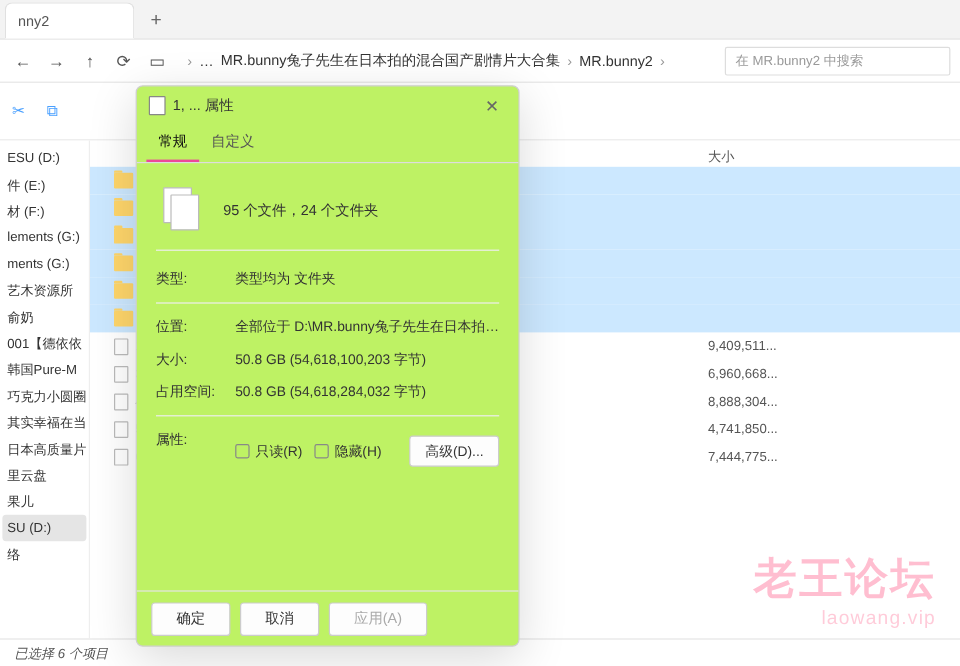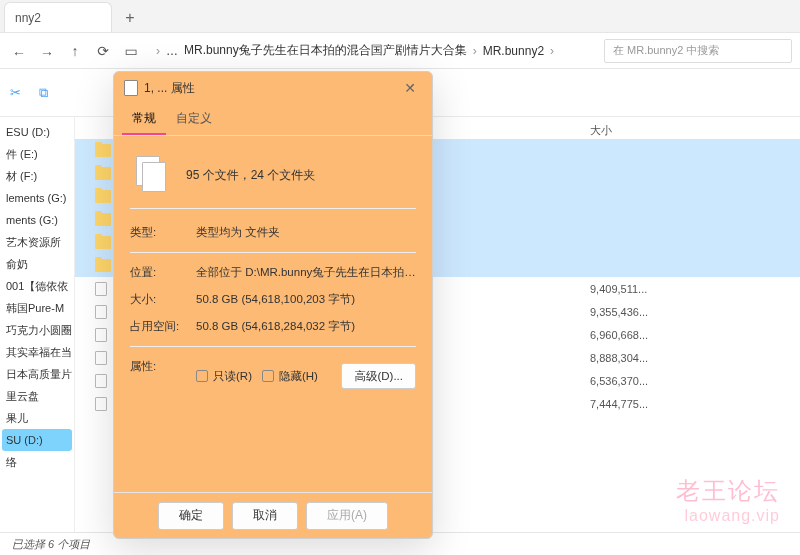--- a/index.html
+++ b/index.html
@@ -18,64 +18,64 @@
 .searchbox { width: 188px; height: 24px; border: 1px solid #ddd; border-radius: 2px; padding: 0 8px; font-size: 11px; color: #999; display: flex; align-items: center; }
 
 
 .toolbar { height: 48px; display: flex; align-items: center; padding: 0 10px; gap: 18px; border-bottom: 1px solid #eaeaea; }
 .tool-btn { display: flex; align-items: center; gap: 4px; color: #444; font-size: 13px; }
 
 
 .main { display: flex; height: 415px; }
 .sidebar { width: 75px; border-right: 1px solid #eee; padding: 4px 2px; overflow: hidden; }
 .sidebar-item { height: 22px; display: flex; align-items: center; padding: 0 4px; font-size: 11px; color: #333; white-space: nowrap; overflow: hidden; text-overflow: ellipsis; border-radius: 3px; }
-.sidebar-item.sel { background: #7dd3fc; }
+.sidebar-item.sel { background: #e5e5e5; }
 
 .filearea { flex: 1; position: relative; }
 .col-size { position: absolute; left: 515px; top: 6px; font-size: 11px; color: #555; }
 .files { padding-top: 22px; }
 .file-row { height: 23px; display: flex; align-items: center; padding-left: 20px; font-size: 11px; color: #333; }
 .file-row.sel { background: #cce8ff; }
 .file-icon { width: 16px; height: 13px; margin-right: 6px; }
 .file-icon.folder { background: #ffd66b; border-radius: 1px; position: relative; }
 .file-icon.folder::before { content: ""; position: absolute; top: -2px; left: 0; width: 7px; height: 2px; background: #ffd66b; border-radius: 1px 1px 0 0; }
 .file-icon.doc { background: #fff; border: 1px solid #bbb; border-radius: 1px; height: 14px; width: 12px; }
 .file-size { position: absolute; left: 515px; font-size: 11px; color: #555; }
 
 
 .statusbar { height: 23px; border-top: 1px solid #e5e5e5; display: flex; align-items: center; padding: 0 12px; font-size: 11px; color: #555; font-style: italic; }
 
 
 .watermark { position: absolute; right: 20px; bottom: 30px; text-align: right; pointer-events: none; }
-.wm1 { font-size: 24px; font-weight: normal; color: rgba(255,70,120,0.35); letter-spacing: 2px; }
+.wm1 { font-size: 36px; font-weight: bold; color: rgba(255,70,120,0.35); letter-spacing: 2px; }
 .wm2 { font-size: 16px; color: rgba(255,70,120,0.28); letter-spacing: 1px; }
 
 
-.dialog { position: absolute; left: 113px; top: 71px; width: 320px; height: 468px; background: #fdba74; border: 1px solid #cfcfcf; border-radius: 6px; box-shadow: 0 10px 40px rgba(0,0,0,0.15); display: flex; flex-direction: column; }
+.dialog { position: absolute; left: 113px; top: 71px; width: 320px; height: 468px; background: #bef264; border: 1px solid #cfcfcf; border-radius: 6px; box-shadow: 0 10px 40px rgba(0,0,0,0.15); display: flex; flex-direction: column; }
 .dlg-title { height: 32px; display: flex; align-items: center; padding: 0 10px; font-size: 12px; color: #333; }
 .dlg-title .docicon { width: 14px; height: 16px; border: 1px solid #888; border-radius: 1px; margin-right: 6px; background: #fff; }
 .dlg-close { margin-left: auto; width: 24px; height: 24px; display: flex; align-items: center; justify-content: center; color: #666; font-size: 14px; }
 .dlg-tabs { display: flex; border-bottom: 1px solid #ddd; padding: 0 8px; }
 .dlg-tab { padding: 6px 10px; font-size: 12px; color: #555; border-bottom: 2px solid transparent; }
 .dlg-tab.active { color: #111; border-bottom: 2px solid #ec4899; }
 .dlg-body { flex: 1; padding: 14px 16px; font-size: 12px; color: #333; }
 .dlg-iconrow { display: flex; align-items: center; gap: 18px; padding: 6px 0 14px 6px; border-bottom: 1px solid #eee; margin-bottom: 10px; }
 .dlg-bigicon { width: 32px; height: 38px; position: relative; }
 .dlg-bigicon .i1 { position: absolute; left: 0; top: 0; width: 24px; height: 30px; border: 1px solid #bbb; background: #fff; border-radius: 1px; }
 .dlg-bigicon .i2 { position: absolute; left: 6px; top: 6px; width: 24px; height: 30px; border: 1px solid #bbb; background: #fff; border-radius: 1px; }
 .dlg-row { display: flex; padding: 6px 0; font-size: 11.5px; }
 .dlg-label { width: 66px; color: #333; }
 .dlg-val { flex: 1; color: #333; }
 .dlg-sep { border-top: 1px solid #eee; margin: 6px 0; }
 .dlg-attrs { display: flex; align-items: center; gap: 20px; padding: 4px 0; }
 .dlg-attrs .col { display: flex; gap: 10px; }
 .chk { display: flex; align-items: center; gap: 5px; font-size: 11.5px; }
 .chk-box { width: 12px; height: 12px; border: 1px solid #888; border-radius: 2px; }
 .adv-btn { margin-left: auto; height: 26px; padding: 0 12px; border: 1px solid #ccc; border-radius: 3px; background: #fdfdfd; font-size: 11.5px; display: flex; align-items: center; }
-.dlg-buttons { height: 46px; display: flex; align-items: center; justify-content: center; gap: 8px; padding: 16px 12px; border-top: 1px solid #e5e5e5; }
+.dlg-buttons { height: 46px; display: flex; align-items: center; justify-content: flex-start; gap: 8px; padding: 16px 12px; border-top: 1px solid #e5e5e5; }
 .dlg-btn { height: 28px; padding: 0 20px; border: 1px solid #ccc; border-radius: 3px; background: #fdfdfd; font-size: 12px; display: flex; align-items: center; }
 .dlg-btn.disabled { color: #aaa; }
 </style>
 </head>
 <body>
 
 <div class="tabbar">
   <div class="tab">
       <span>nny2</span>
     </div>
@@ -154,37 +154,32 @@
           <div class="file-icon folder"></div>
           <span>6</span>
         </div>
       <div class="file-row">
           <div class="file-icon doc"></div>
           <span>1</span>
           <span class="file-size">9,409,511...</span>
         </div>
       <div class="file-row">
           <div class="file-icon doc"></div>
-          <span>2</span>
-          <span class="file-size">9,355,436...</span>
-        </div>
-      <div class="file-row">
-          <div class="file-icon doc"></div>
           <span>3</span>
           <span class="file-size">6,960,668...</span>
         </div>
       <div class="file-row">
           <div class="file-icon doc"></div>
           <span>4</span>
           <span class="file-size">8,888,304...</span>
         </div>
       <div class="file-row">
           <div class="file-icon doc"></div>
           <span>5</span>
-          <span class="file-size">6,536,370...</span>
+          <span class="file-size">4,741,850...</span>
         </div>
       <div class="file-row">
           <div class="file-icon doc"></div>
           <span>6</span>
           <span class="file-size">7,444,775...</span>
         </div>
     </div>
   </div>
 </div>
 

